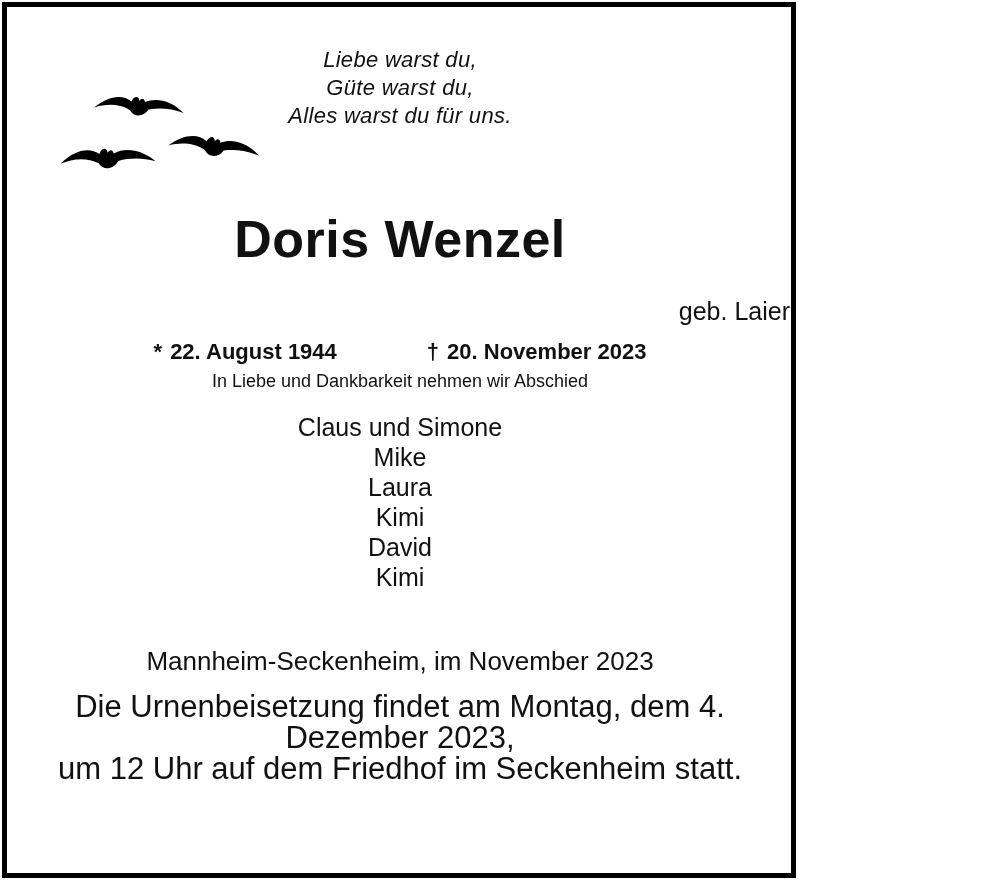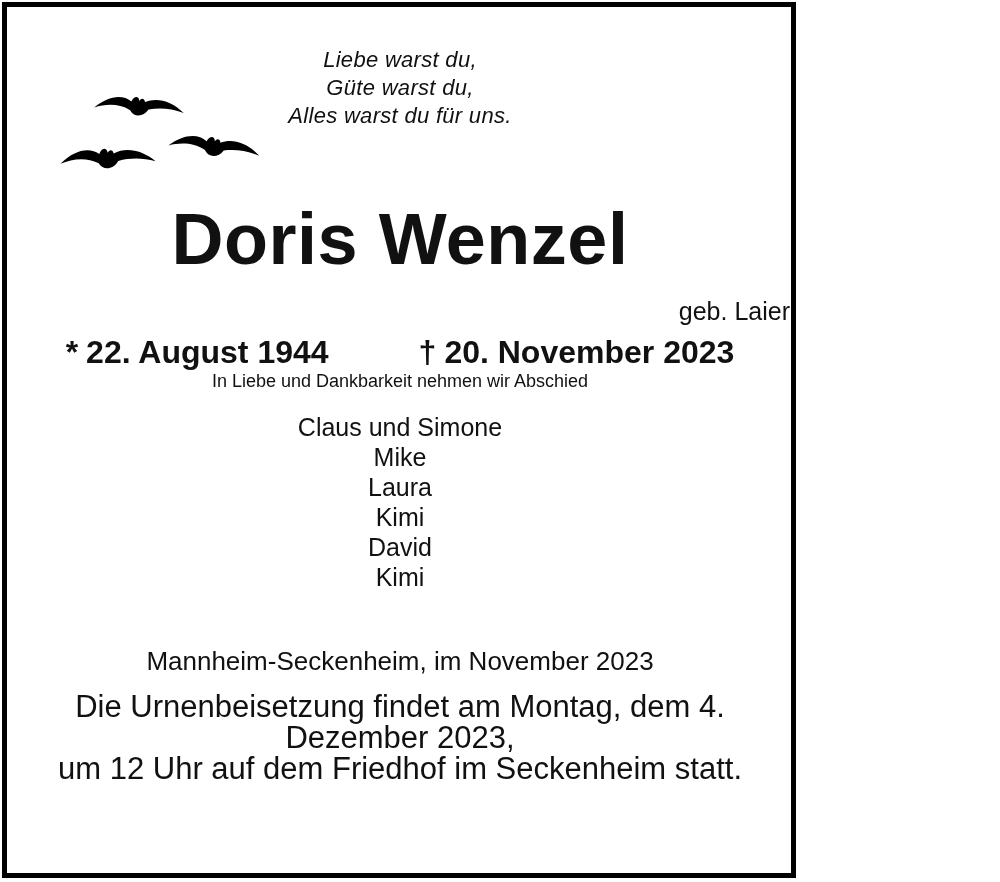--- a/index.html
+++ b/index.html
@@ -34,34 +34,34 @@
   }
   .verse {
     margin-top: 46px;
     font-style: italic;
     font-size: 22px;
     line-height: 28px;
     letter-spacing: 0.3px;
   }
   .deceased-name {
     margin: 74px 0 0 0;
-    font-size: 72px;
+    font-size: 52px;
     line-height: 70px;
     font-weight: 700;
     letter-spacing: 0.5px;
   }
   .maiden-name {
     margin-top: 24px;
     font-size: 25px;
     line-height: 26px;
     text-align: right;
   }
   .dates {
     margin-top: 13px;
-    font-size: 32px;
+    font-size: 22px;
     line-height: 30px;
     font-weight: 700;
     display: flex;
     justify-content: center;
     gap: 90px;
   }
   .date-sym {
     margin-right: 8px;
     font-weight: 700;
   }

